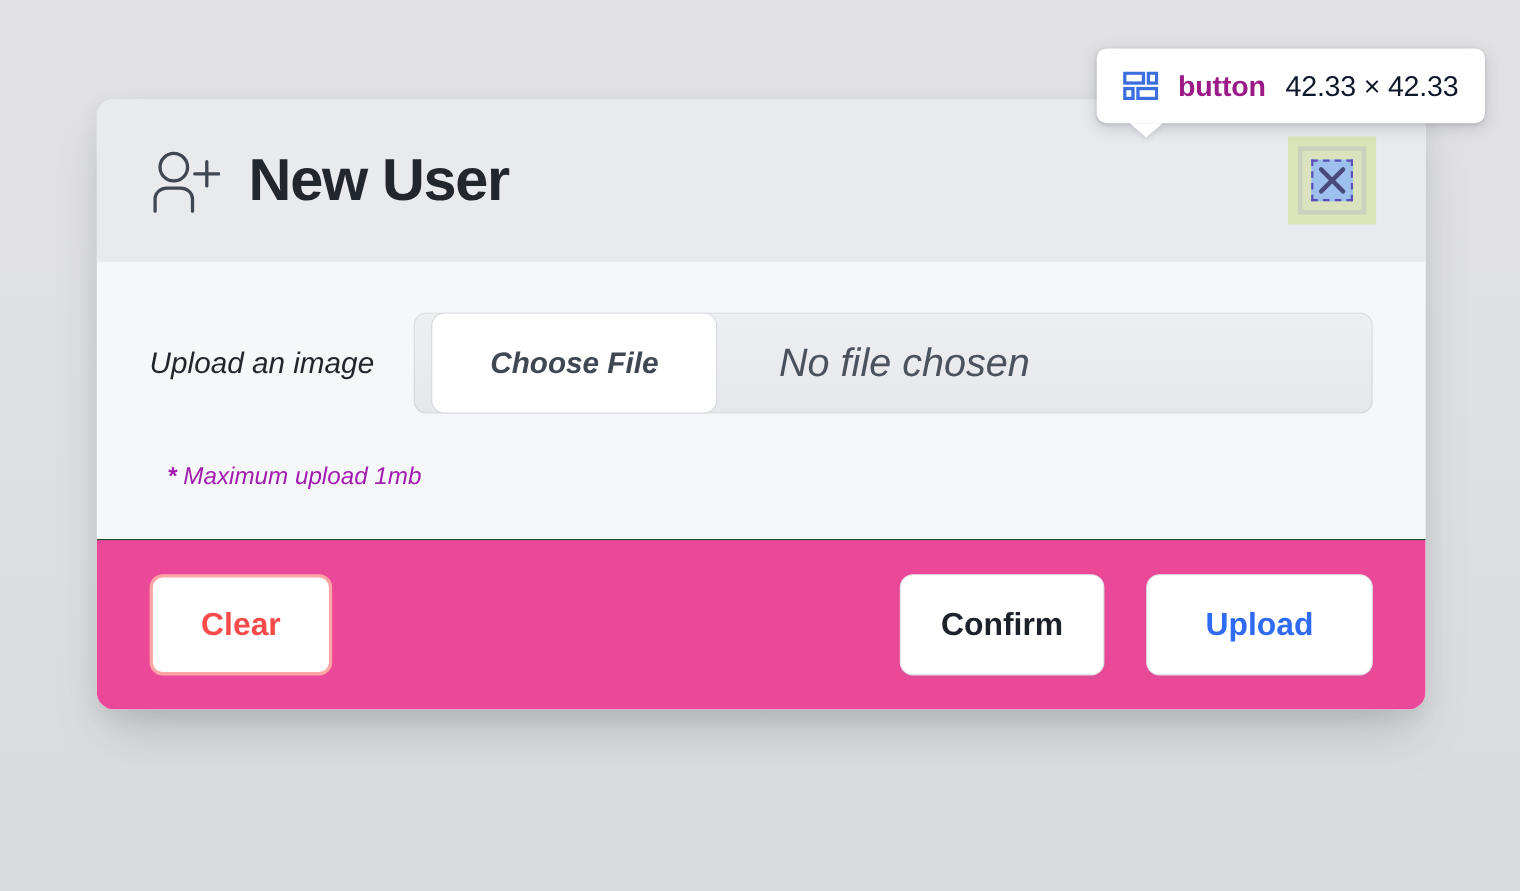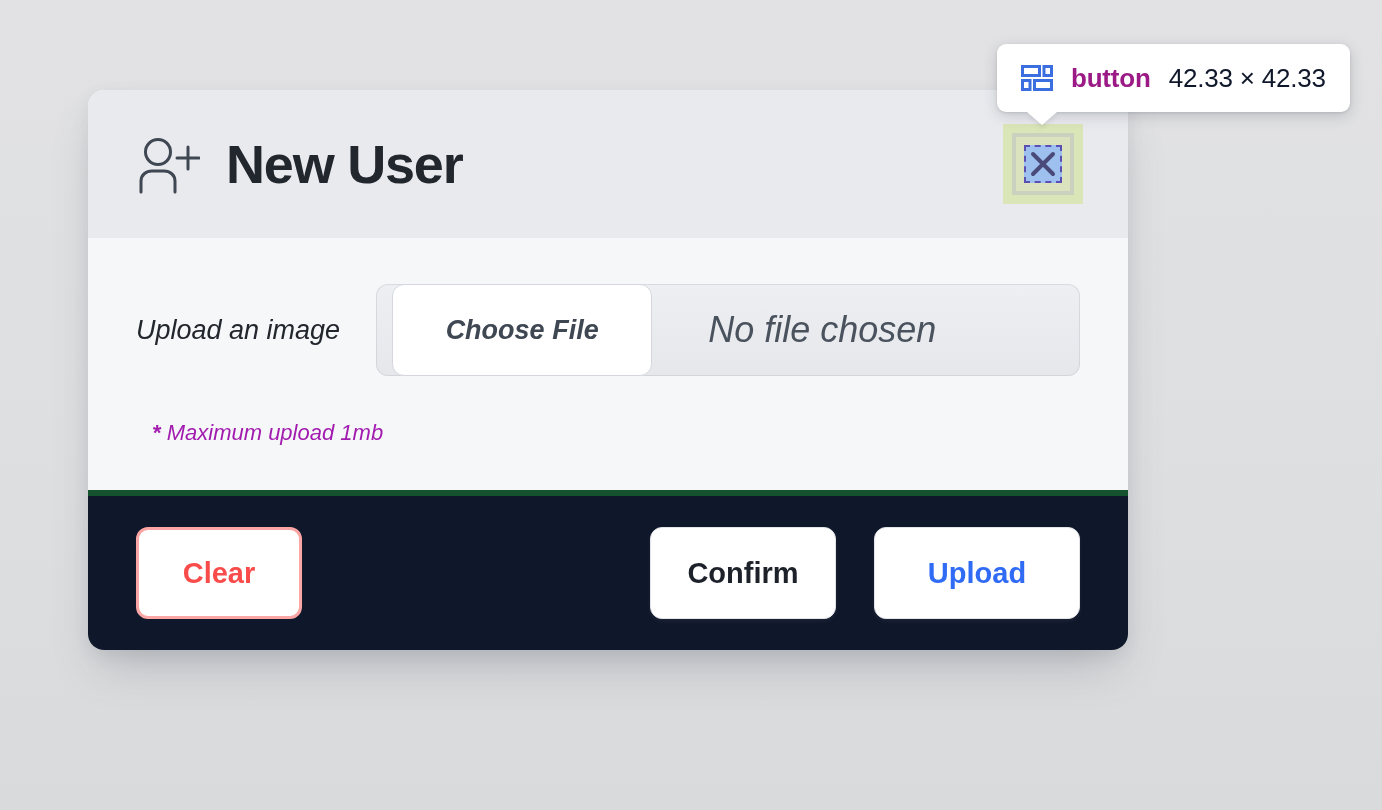--- a/index.html
+++ b/index.html
@@ -22,21 +22,21 @@
     position: absolute;
     inset: 0;
     background: linear-gradient(180deg, #E2E2E4 0%, #DEDFE1 55%, #D9DADC 100%);
   }
 
   
   #modal {
     position: absolute;
     left: 88px;
     top: 90px;
-    width: 1040px;
+    width: 1208px;
     border-radius: 16px;
     overflow: hidden;
     box-shadow: 0 26px 46px -12px rgba(90,95,105,0.30),
                 0 6px 16px rgba(90,95,105,0.10);
     background: #F6F7F9;
   }
 
   
   .modal-header {
     background: #E9EAEE;
@@ -175,22 +175,22 @@
   .upload-note {
     margin-top: 44px;
     font-size: 22px;
     color: #a21caf;
     margin-left: 16px;
   }
   .upload-note .asterisk { font-weight: bold; }
 
   
   .modal-footer {
-    background: #0f172a;
-    border-top: 6px solid #14532d;
+    background: #ec4899;
+    border-top: 1px solid #14532d;
     padding: 31px 48px;
     box-sizing: border-box;
     display: flex;
     align-items: center;
   }
   .btn {
     height: 92px;
     border-radius: 12px;
     font-size: 29px;
     font-weight: bold;

